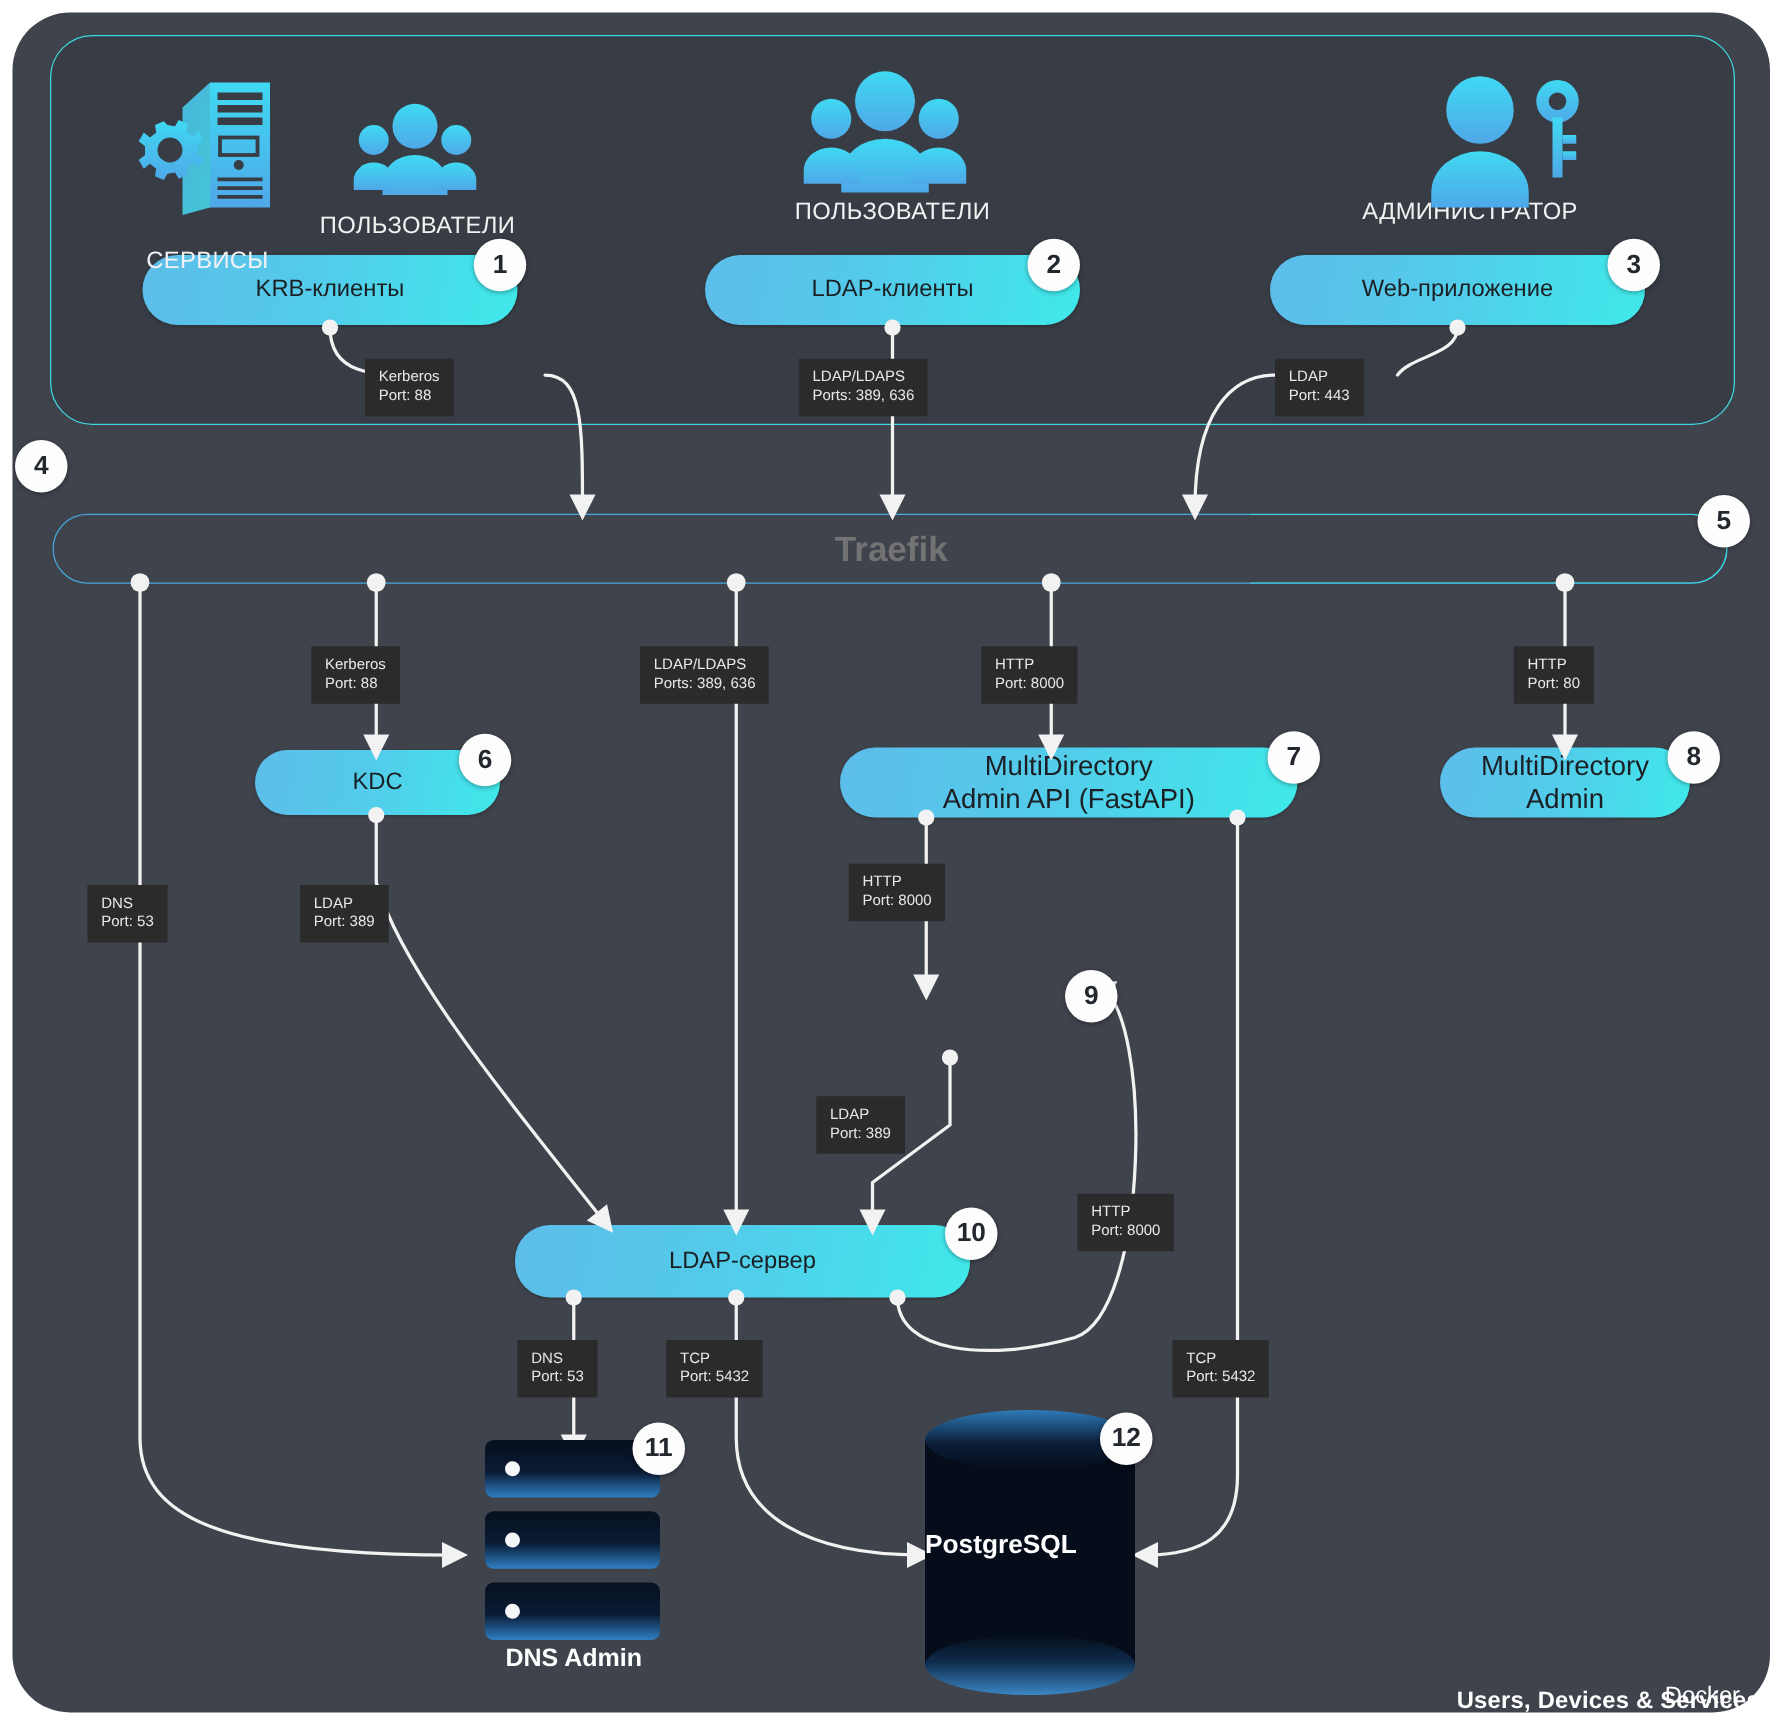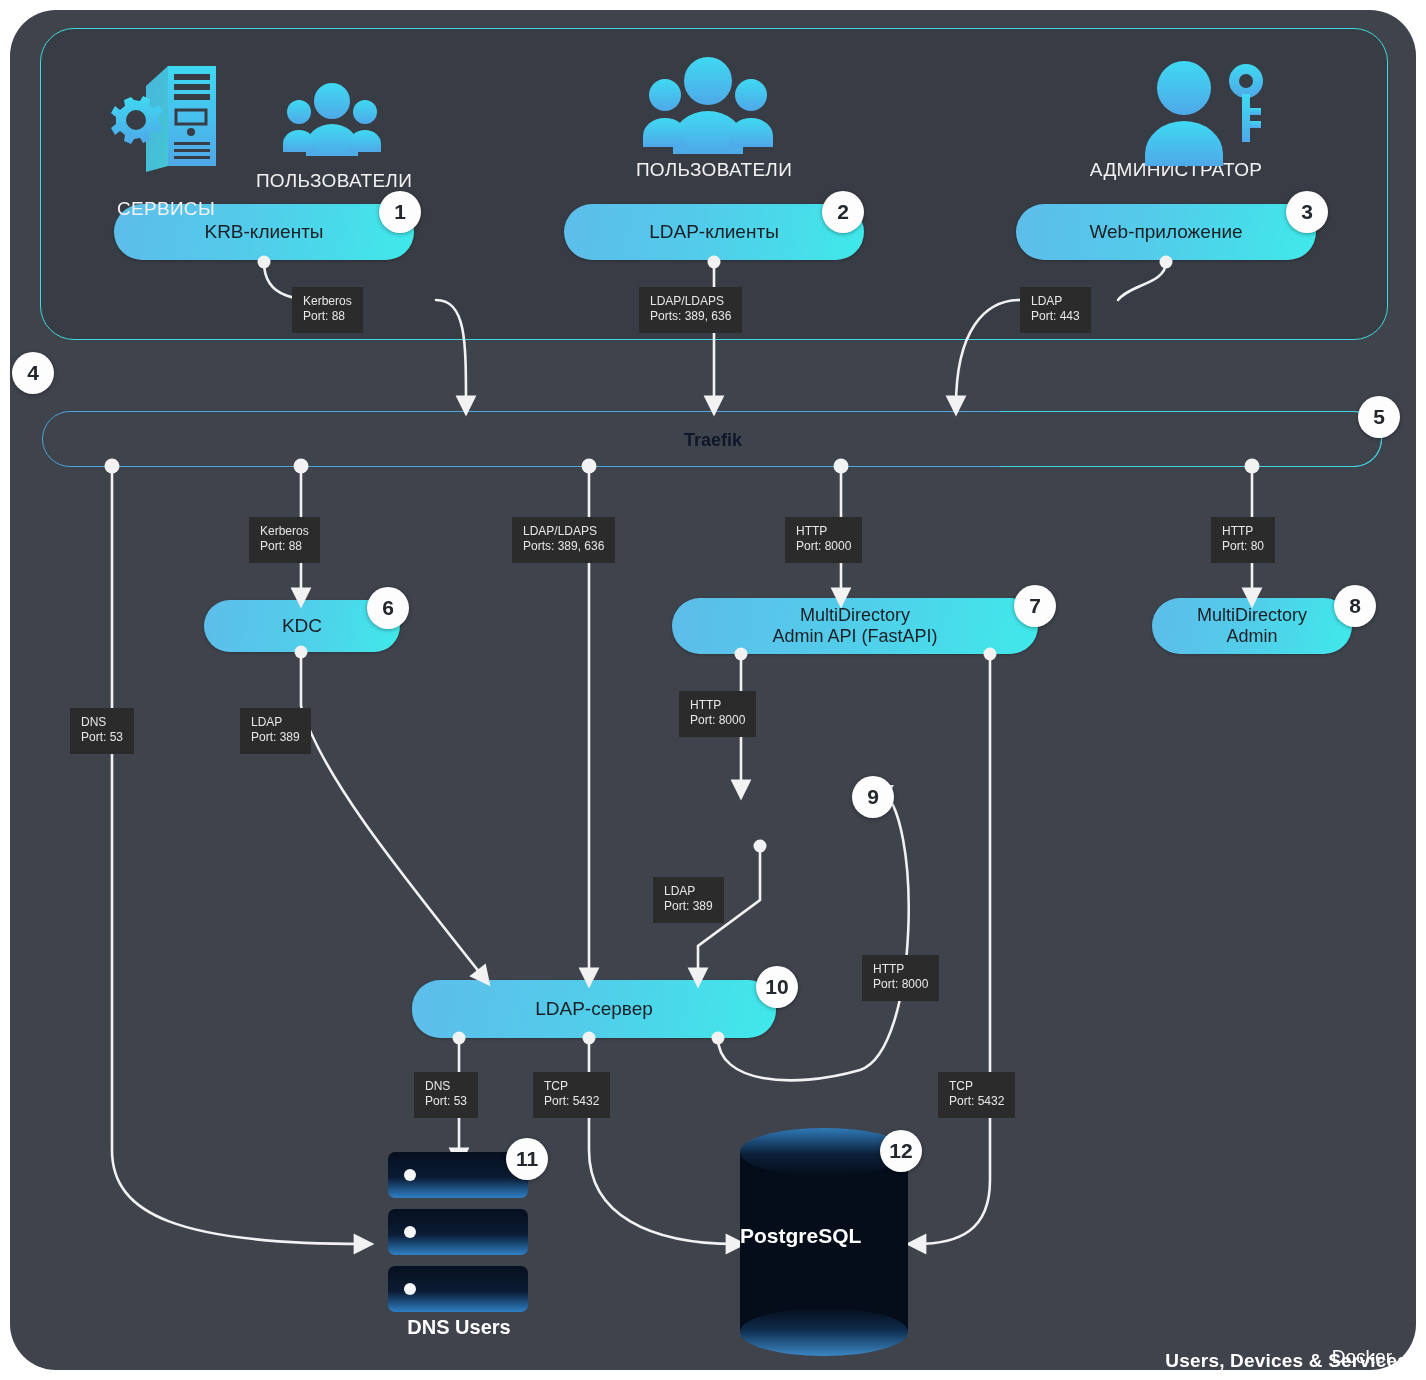--- a/index.html
+++ b/index.html
@@ -39,32 +39,32 @@
   }
   .traefik-r{
     position:absolute;left:1000px;top:411px;width:382px;height:56px;
     border:1.6px solid #3fd8e0;border-right:1.6px solid #3fd8e0;
     border-radius:0 30px 30px 0;border-left:none;box-sizing:border-box;
     pointer-events:none;
   }
   .traefik-label{
     position:absolute;left:0;top:0;width:1340px;height:56px;
     display:flex;align-items:center;justify-content:center;
-    color:#0f172a;font-size:18px;font-weight:bold;
+    color:#737373;font-size:28px;font-weight:bold;
   }
 
   
   .pill{
     position:absolute;border-radius:28px;
     background:linear-gradient(100deg,#5dbdea 0%,#53cbea 45%,#3fe9ea 100%);
     display:flex;align-items:center;justify-content:center;
     color:#1b1f24;font-size:19px;line-height:1.18;text-align:center;
     box-shadow:0 1px 3px rgba(0,0,0,.25);
   }
-  .pill.two-line{font-size:18px;}
+  .pill.two-line{font-size:22px;}
 
   
   .badge{
     position:absolute;width:42px;height:42px;border-radius:50%;
     background:#fdfdfd;color:#23272e;font-size:21px;font-weight:bold;
     display:flex;align-items:center;justify-content:center;
     box-shadow:0 1px 4px rgba(0,0,0,.35);z-index:40;
   }
 
   
@@ -276,21 +276,21 @@
     <div class="dns-bar" style="top:0;">
       <div class="dns-dot" style="left:16px;top:17px;"></div>
     </div>
     <div class="dns-bar" style="top:57px;">
       <div class="dns-dot" style="left:16px;top:17px;"></div>
     </div>
     <div class="dns-bar" style="top:114px;">
       <div class="dns-dot" style="left:16px;top:17px;"></div>
     </div>
   </div>
-  <div class="node-cap" style="left:369px;top:1316px;width:180px;">DNS Users</div>
+  <div class="node-cap" style="left:369px;top:1316px;width:180px;">DNS Admin</div>
 
   <div class="pg" style="left:740px;top:1128px;width:168px;height:228px;">
     <div class="pg-body"></div>
     <div class="pg-top"></div>
     <div class="pg-bot"></div>
     <div class="pg-text">PostgreSQL</div>
   </div>
 
   <div class="cap" style="left:106px;top:170px;width:120px;margin-top:28px;">СЕРВИСЫ</div>
   <div class="cap" style="left:236px;top:170px;width:196px;">ПОЛЬЗОВАТЕЛИ</div>

